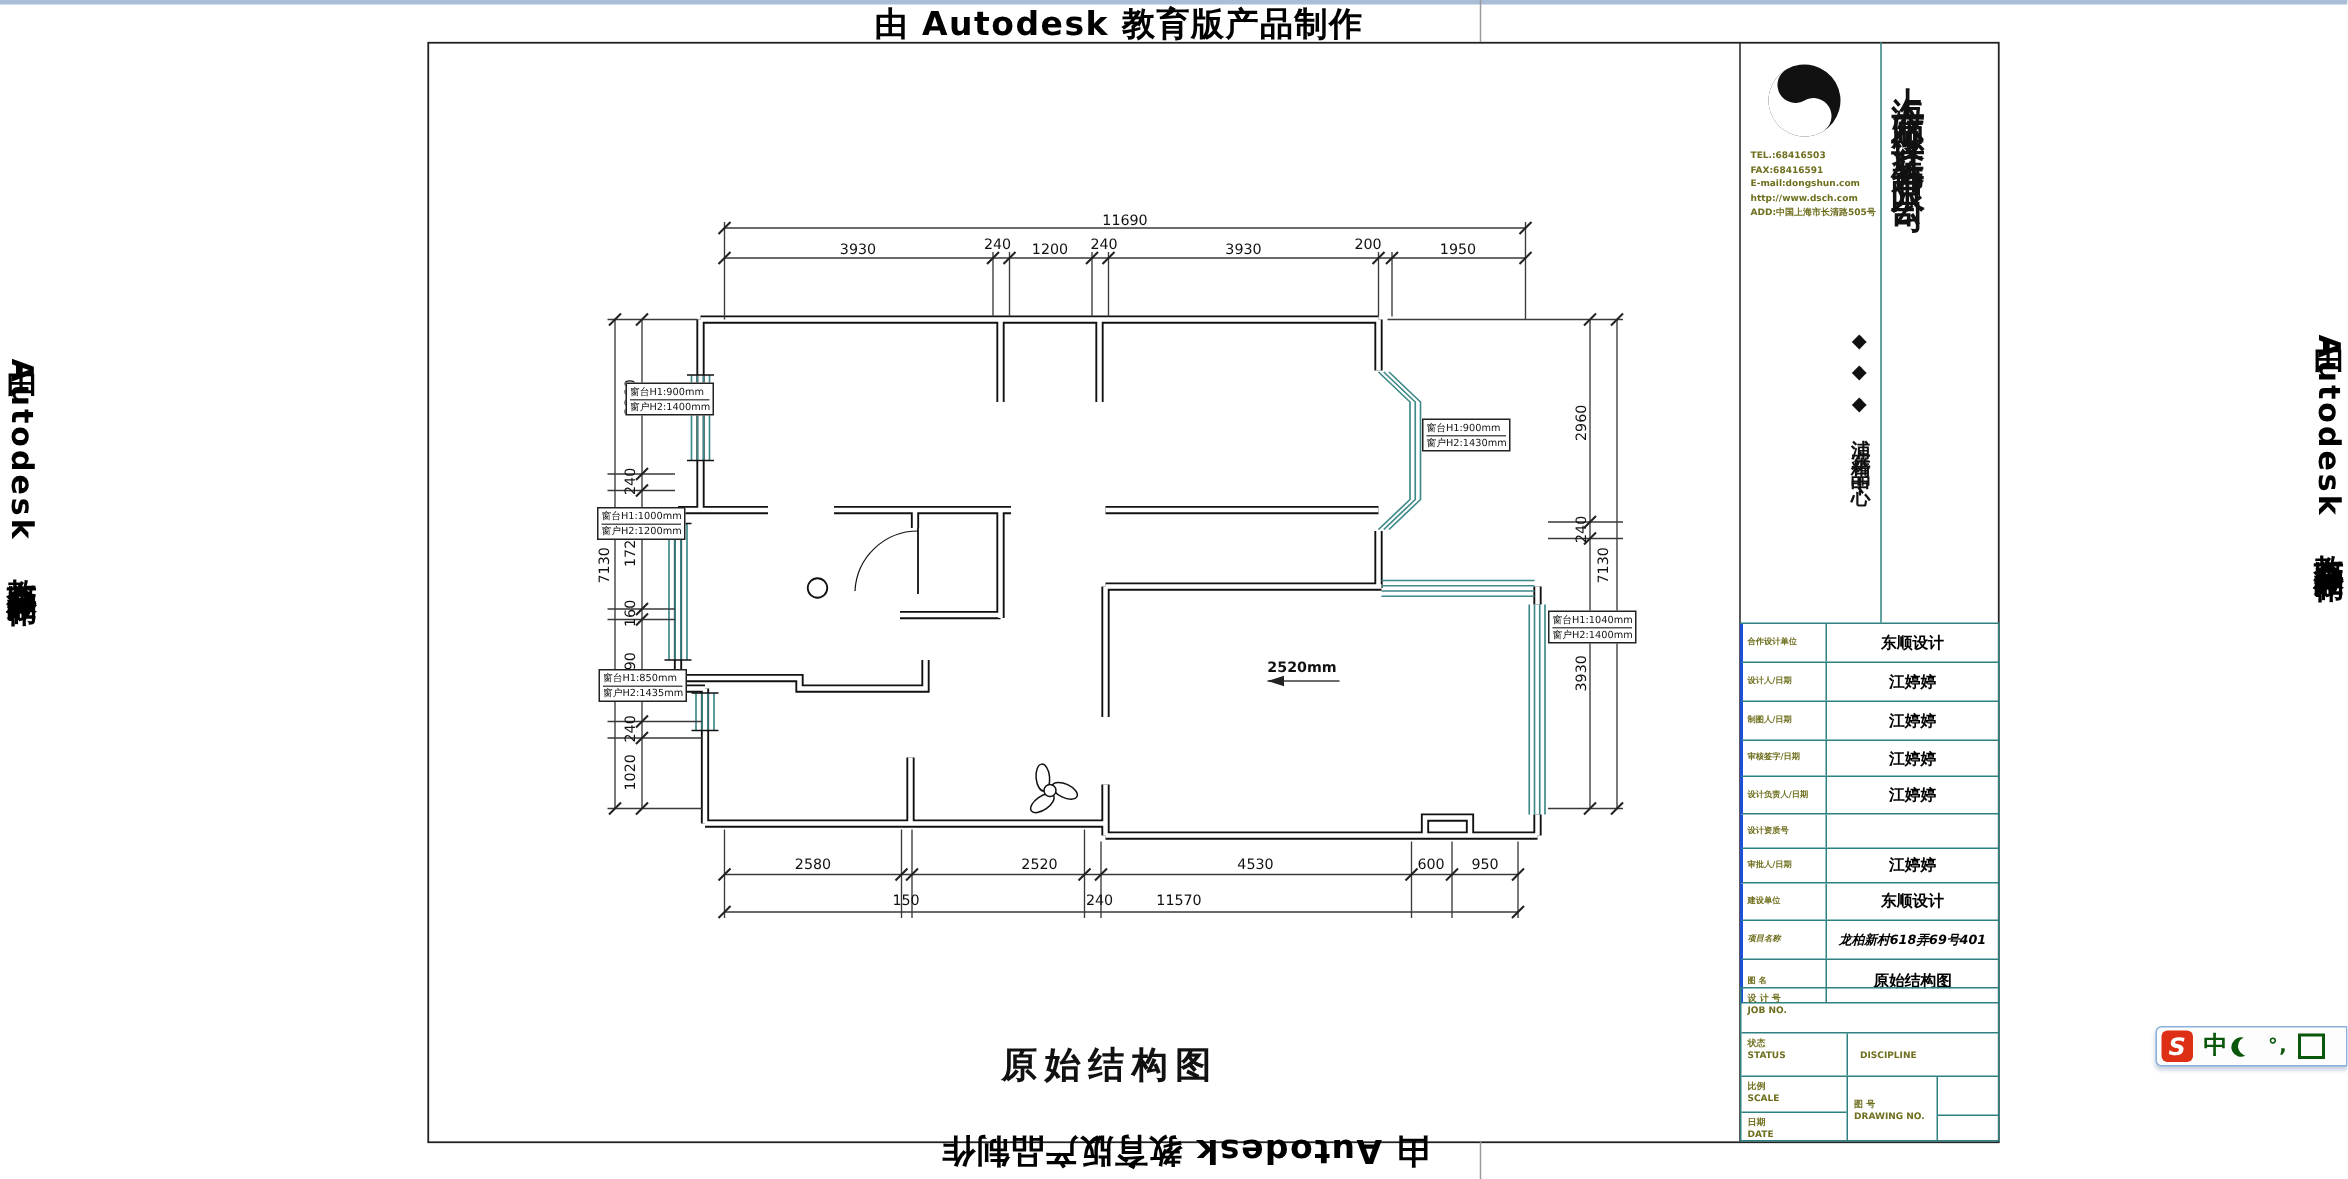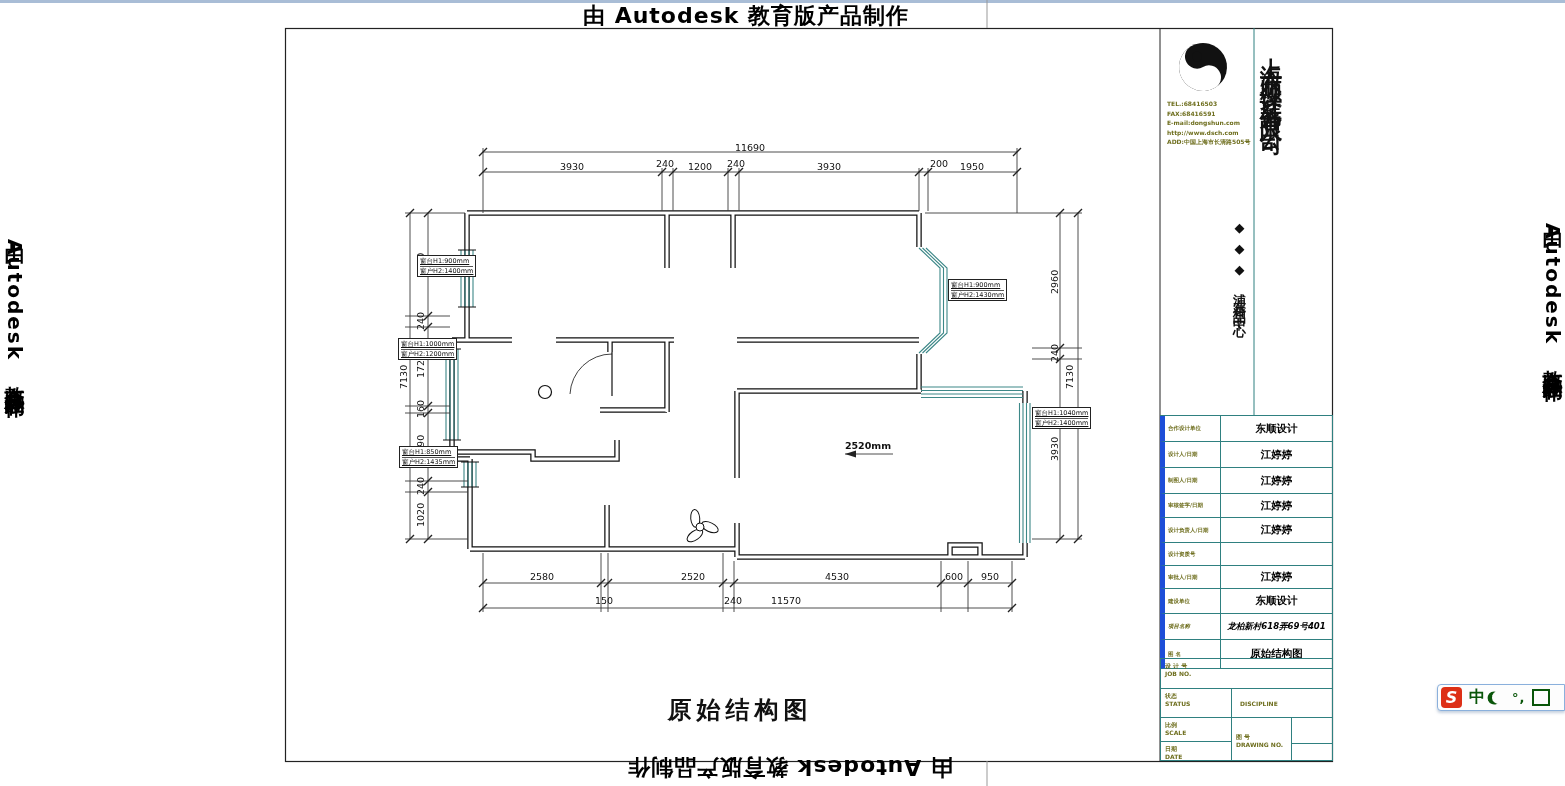--- a/index.html
+++ b/index.html
@@ -10,34 +10,34 @@
   svg.plan{position:absolute;left:0;top:0;pointer-events:none;}
   .wm{position:absolute;font-weight:bold;color:#000;white-space:nowrap;}
   .wm-top{left:583px;top:1px;font-size:22px;letter-spacing:1px;}
   .wm-bottom{left:600px;top:752px;font-size:22px;letter-spacing:1px;transform:rotate(180deg);transform-origin:center;width:380px;text-align:center;}
   .wm-left{left:2px;top:228px;font-size:20px;writing-mode:vertical-lr;text-orientation:mixed;letter-spacing:2px;height:360px;}
   .wm-right{left:1540px;top:212px;font-size:20px;writing-mode:vertical-lr;text-orientation:mixed;letter-spacing:2px;height:360px;}
   .dim{position:absolute;font-size:9.5px;color:#111;white-space:nowrap;transform:translateX(-50%);}
   .dim.rot{transform:rotate(-90deg);transform-origin:0 0;}
   .wlabel{position:absolute;border:1px solid #222;background:#fff;font-size:6.5px;line-height:8.5px;
           padding:1px 2px;white-space:nowrap;color:#111;}
-  .wlabel span{display:block;text-decoration:underline;}
+  .wlabel span{display:block;}
   .wlabel span:first-child{border-bottom:1px solid #555;}
   .anno{position:absolute;font-weight:bold;font-size:9.5px;transform:translateX(-50%);}
   .plan-title{position:absolute;left:640px;top:694px;width:200px;text-align:center;
               font-size:24px;font-weight:bold;letter-spacing:5px;}
   
   .contact{position:absolute;left:1167px;top:99px;width:92px;font-size:6px;line-height:9.5px;
            color:#6f6f1f;font-weight:bold;white-space:nowrap;}
   .company-main{position:absolute;left:1256px;top:40px;height:360px;writing-mode:vertical-lr;
                 text-orientation:upright;font-size:22px;font-weight:bold;letter-spacing:7px;}
   .company-sub{position:absolute;left:1230px;top:220px;height:180px;writing-mode:vertical-lr;
                text-orientation:upright;font-size:13px;font-weight:bold;letter-spacing:6px;color:#111;}
   .tb-table{position:absolute;left:1160px;top:415px;width:173px;border-top:1px solid #2f8080;}
-  .trow{display:flex;border-bottom:1px solid #2f8080;border-left:5px solid #1d4ed8;border-right:1px solid #2f8080;align-items:center;}
+  .trow{display:flex;border-bottom:1px solid #2f8080;border-left:2px solid #1d4ed8;border-right:1px solid #2f8080;align-items:center;}
   .tlabel{width:52px;font-size:5.5px;color:#6f6f1f;font-weight:bold;padding-left:3px;line-height:6.5px;border-right:1px solid #2f8080;align-self:stretch;display:flex;align-items:center;}
   .tvalue{flex:1;text-align:center;font-size:10.5px;font-weight:bold;color:#000;}
   .tvalue.small{font-size:8.5px;}
   .tb-bottom{position:absolute;left:1160px;top:658px;width:173px;height:103px;
              border:1px solid #2f8080;box-sizing:border-box;font-weight:bold;}
   .tb-bottom .cell-label{font-size:6px;color:#6f6f1f;line-height:7.5px;padding:3px 0 0 4px;}
   .tbrow1{height:30px;border-bottom:1px solid #2f8080;box-sizing:border-box;}
   .tbrow2{height:29px;border-bottom:1px solid #2f8080;box-sizing:border-box;display:flex;}
   .tbrow2 .c1{width:71px;border-right:1px solid #2f8080;box-sizing:border-box;}
   .tbrow2 .c2{flex:1;display:flex;align-items:center;padding-left:8px;font-size:6px;color:#6f6f1f;}
@@ -152,21 +152,21 @@
   <div class="wm wm-left">由 Autodesk 教育版产品制作</div>
   <div class="wm wm-right">由 Autodesk 教育版产品制作</div>
 
   <div id="dim-layer">
       <span class="dim" style="left: 750px; top: 142px;">11690</span>
       <span class="dim" style="left: 572px; top: 161px;">3930</span>
       <span class="dim" style="left: 665px; top: 158px;">240</span>
       <span class="dim" style="left: 700px; top: 161px;">1200</span>
       <span class="dim" style="left: 736px; top: 158px;">240</span>
       <span class="dim" style="left: 829px; top: 161px;">3930</span>
-      <span class="dim" style="left: 939px; top: 158px;">200</span>
+      <span class="dim" style="left: 912px; top: 158px;">200</span>
       <span class="dim" style="left: 972px; top: 161px;">1950</span>
       <span class="dim" style="left: 542px; top: 571px;">2580</span>
       <span class="dim" style="left: 665px; top: 571px; margin-left: 28px;">2520</span>
       <span class="dim" style="left: 837px; top: 571px; text-align: center;">4530</span>
       <span class="dim" style="left: 954px; top: 571px;">600</span>
       <span class="dim" style="left: 990px; top: 571px;">950</span>
       <span class="dim" style="left: 604px; top: 595px;">150</span>
       <span class="dim" style="left: 733px; top: 595px;">240</span>
       <span class="dim" style="left: 786px; top: 595px;">11570</span>
       <span class="dim rot" style="left: 415px; top: 277px;">2260</span>

